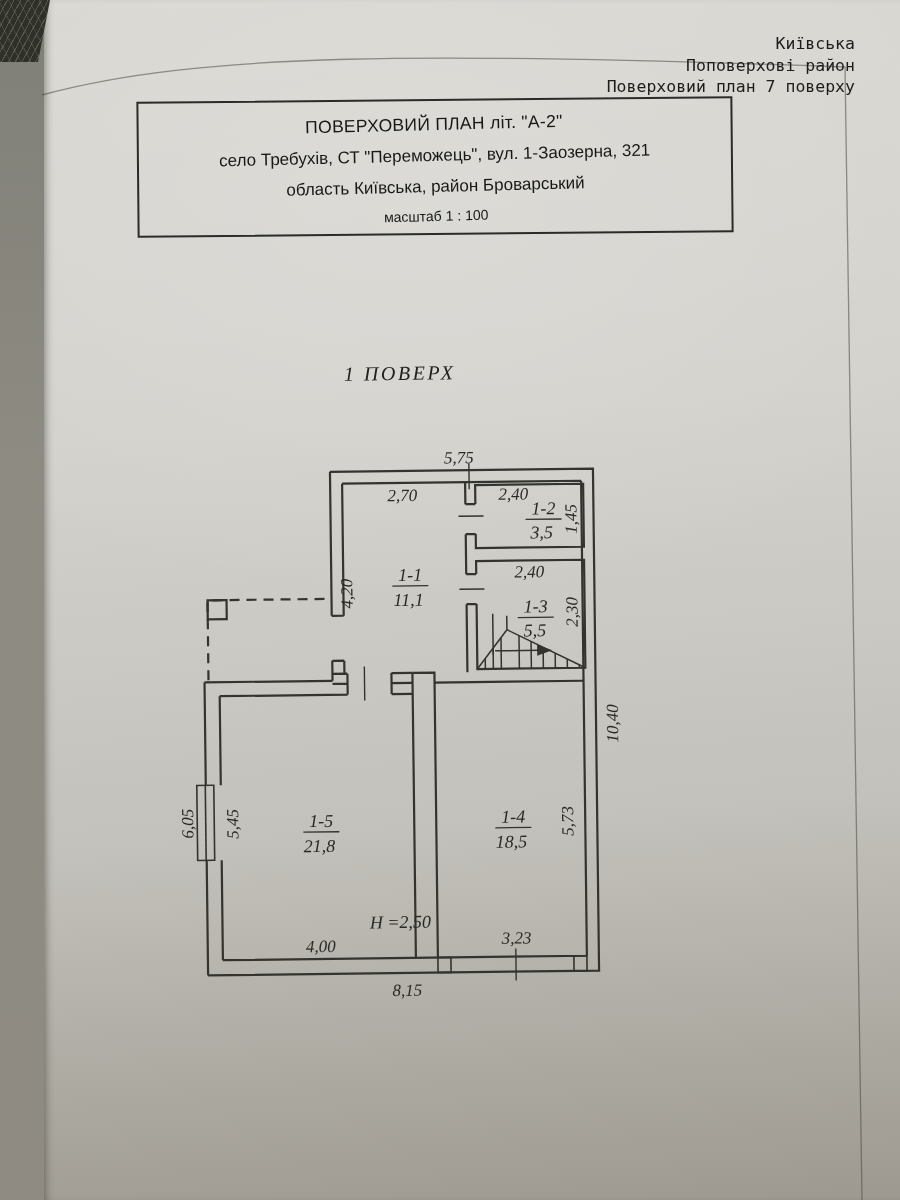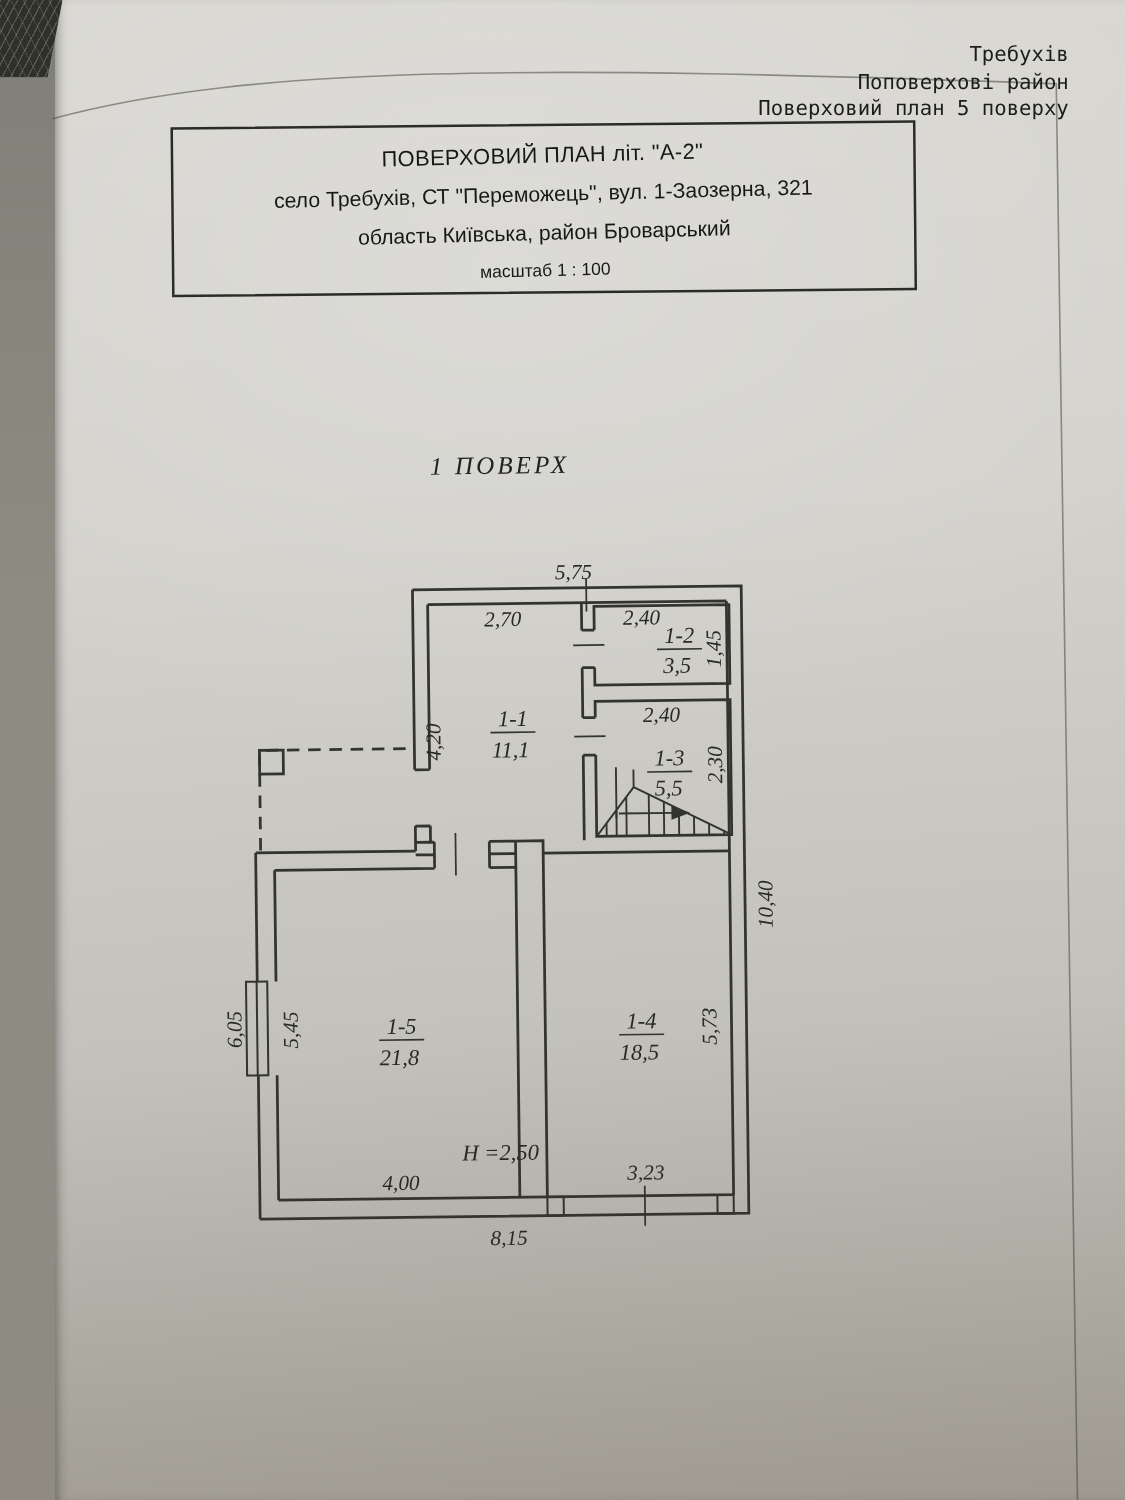--- a/index.html
+++ b/index.html
@@ -119,21 +119,21 @@
         <text class="area" x="510" y="849" text-anchor="middle">18,5</text>
         <text class="dim" transform="translate(572 823) rotate(-90)" text-anchor="middle">5,73</text>
         <text class="area" x="398" y="928" text-anchor="middle">Н =2,50</text>
         <text class="dim" x="318" y="951" text-anchor="middle">4,00</text>
         <text class="dim" x="514" y="945" text-anchor="middle">3,23</text>
         <text class="dim" x="404" y="996" text-anchor="middle">8,15</text>
       </g>
     </g>
   </svg>
 
-  <div class="corner-text"><span>Требухів</span><br><span>Поповерхові район</span><br><span>Поверховий план 5 поверху</span></div>
+  <div class="corner-text"><span>Київська</span><br><span>Поповерхові район</span><br><span>Поверховий план 7 поверху</span></div>
 
   <div class="title-block">
     <div class="inner">
       <div class="tb1">ПОВЕРХОВИЙ ПЛАН літ. "А-2"</div>
       <div class="tb2">село Требухів, СТ "Переможець", вул. 1-Заозерна, 321</div>
       <div class="tb3">область Київська, район Броварський</div>
       <div class="tb4">масштаб 1 : 100</div>
     </div>
   </div>
 

